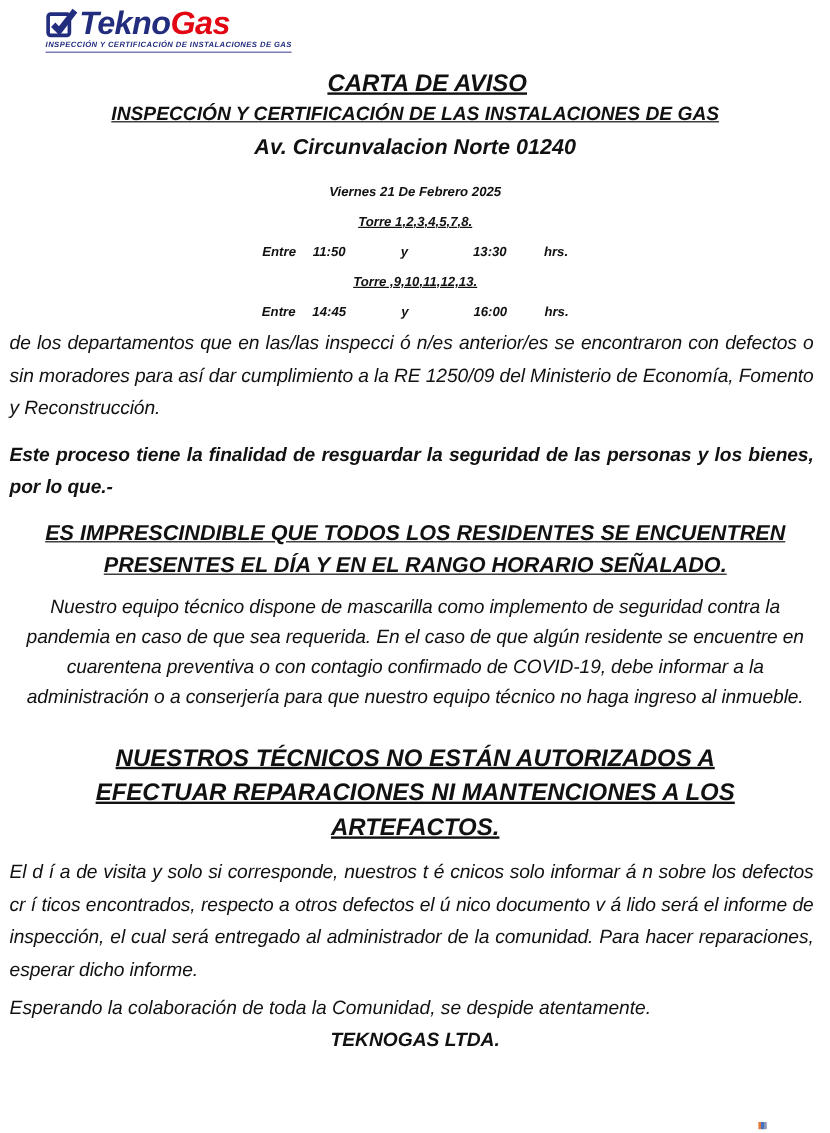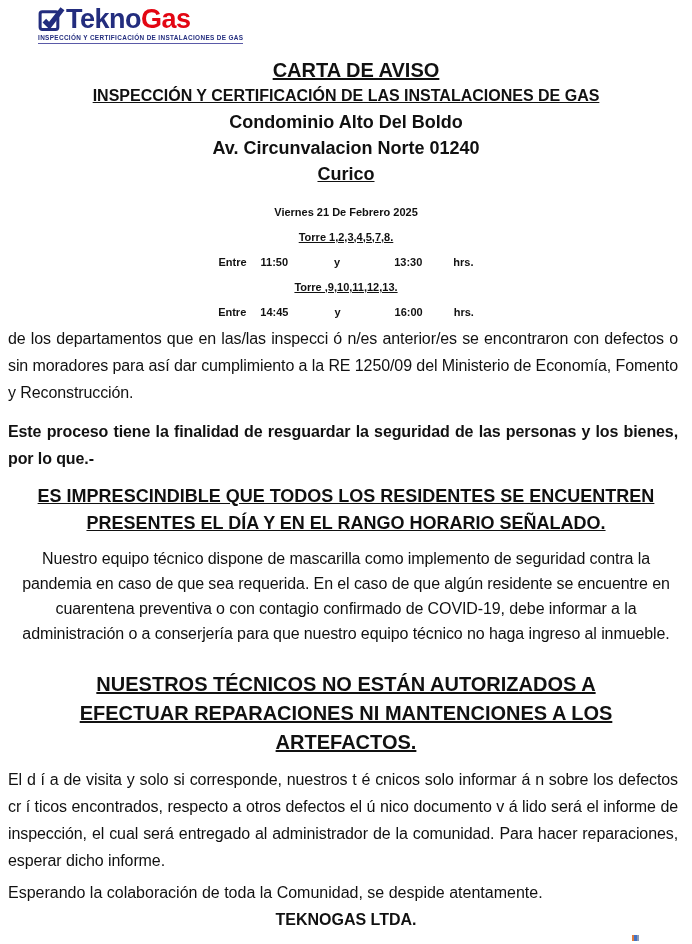--- a/index.html
+++ b/index.html
@@ -1,19 +1,20 @@
 <!DOCTYPE html>
 <html><head>
 <meta charset="utf-8">
 <style>
   html,body{margin:0;padding:0;background:#ffffff;}
   .page{
     width:692px;height:944px;position:relative;overflow:hidden;
     background:#ffffff;color:#111;
     font-family:"Liberation Sans",sans-serif;
+    font-style:italic;
   }
   
   .logo{padding:5px 0 0 38px;}
   .logo-row{display:flex;align-items:flex-end;gap:1px;}
   .logo-check{width:27px;height:27px;flex:0 0 auto;}
   .brand{font-size:27px;font-weight:bold;letter-spacing:-0.5px;line-height:26px;white-space:nowrap;}
   .brand-primary{color:#232d7e;}
   .brand-secondary{color:#e30613;}
   .tagline{
     margin-top:2px;font-size:6.4px;font-weight:bold;color:#232d7e;
@@ -70,23 +71,21 @@
         </svg>
       </span>
       <span class="brand"><span class="brand-primary">Tekno</span><span class="brand-secondary">Gas</span></span>
     </div>
     <div class="tagline">INSPECCIÓN Y CERTIFICACIÓN DE INSTALACIONES DE GAS</div>
   </div>
 
   <div class="hdr">
     <div class="hdr-title">CARTA DE AVISO</div>
     <div class="hdr-subtitle">INSPECCIÓN Y CERTIFICACIÓN DE LAS INSTALACIONES DE GAS</div>
-    <div class="hdr-line">Condominio Alto Del Boldo</div>
     <div class="hdr-line">Av. Circunvalacion Norte 01240</div>
-    <div class="hdr-city">Curico</div>
   </div>
 
   <div class="schedule">
     <div>Viernes 21 De Febrero 2025</div>
 
     <div class="towers">Torre 1,2,3,4,5,7,8.</div>
     <div class="entre-row">
       <span class="lbl-entre">Entre</span>
       <span>11:50</span>
       <span class="conj">y</span>

